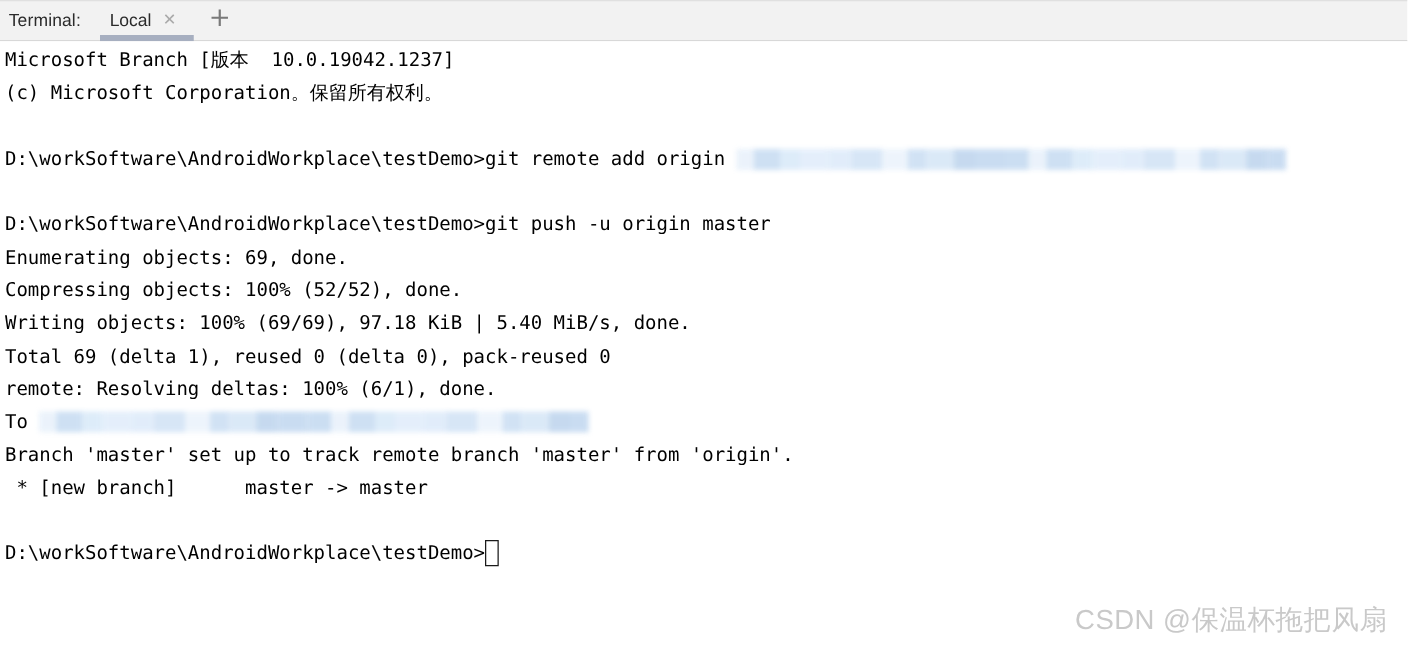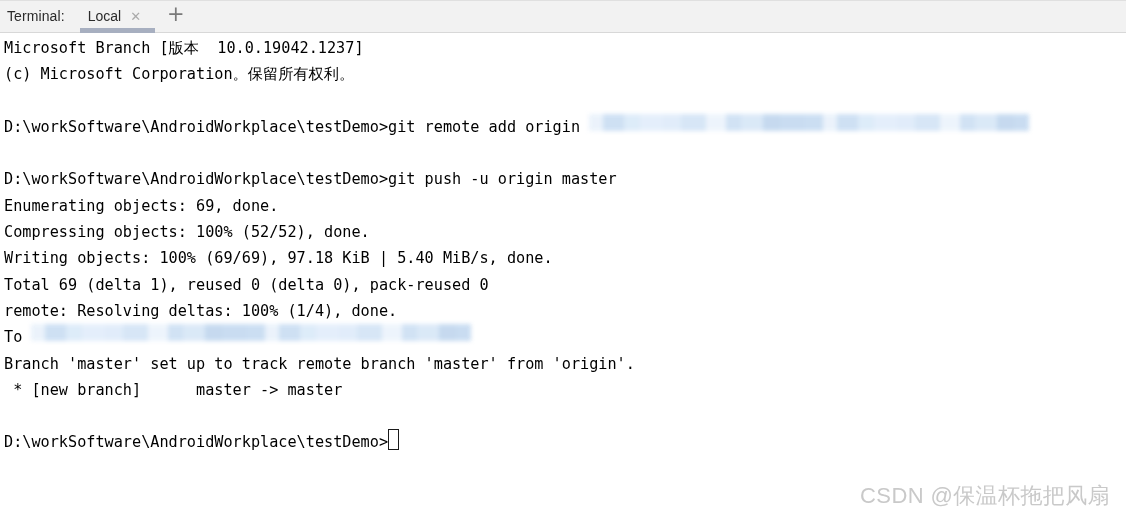--- a/index.html
+++ b/index.html
@@ -94,20 +94,21 @@
     white-space: pre;
     padding-left: 4px;
     height: 26.3px;
     letter-spacing: 0px;
     position: relative;
   }
   .term-line.blank { color: transparent; }
 
   .inline-wrap {
     display: inline-flex;
+    align-items: center;
     vertical-align: baseline;
   }
 
   
   .redaction {
     display: inline-block;
     vertical-align: middle;
     position: relative;
     overflow: hidden;
     filter: blur(2.2px);
@@ -162,21 +163,21 @@
   <div class="term-line"><span>Microsoft Branch [版本  10.0.19042.1237]</span></div>
   <div class="term-line"><span>(c) Microsoft Corporation。保留所有权利。</span></div>
   <div class="term-line blank"></div>
   <div class="term-line"><span class="inline-wrap"><span>D:\workSoftware\AndroidWorkplace\testDemo&gt;git remote add origin </span><span class="redaction" style="width: 440px; height: 17px;"><span class="blk" style="width:14px;background:#eaf2fb"></span><span class="blk" style="width:21px;background:#ccdff3"></span><span class="blk" style="width:16px;background:#dcebf9"></span><span class="blk" style="width:23px;background:#e3eefb"></span><span class="blk" style="width:18px;background:#e0ecfa"></span><span class="blk" style="width:25px;background:#d5e5f6"></span><span class="blk" style="width:20px;background:#edf4fc"></span><span class="blk" style="width:15px;background:#cfe1f4"></span><span class="blk" style="width:22px;background:#d9e8f7"></span><span class="blk" style="width:17px;background:#c3d8ef"></span><span class="blk" style="width:24px;background:#c7dbf1"></span><span class="blk" style="width:19px;background:#c9ddf2"></span><span class="blk" style="width:14px;background:#eaf2fb"></span><span class="blk" style="width:21px;background:#ccdff3"></span><span class="blk" style="width:16px;background:#dcebf9"></span><span class="blk" style="width:23px;background:#e3eefb"></span><span class="blk" style="width:18px;background:#e0ecfa"></span><span class="blk" style="width:25px;background:#d5e5f6"></span><span class="blk" style="width:20px;background:#edf4fc"></span><span class="blk" style="width:15px;background:#cfe1f4"></span><span class="blk" style="width:22px;background:#d9e8f7"></span><span class="blk" style="width:17px;background:#c3d8ef"></span><span class="blk" style="width:15px;background:#c7dbf1"></span></span></span></div>
   <div class="term-line blank"></div>
   <div class="term-line"><span>D:\workSoftware\AndroidWorkplace\testDemo&gt;git push -u origin master</span></div>
   <div class="term-line"><span>Enumerating objects: 69, done.</span></div>
   <div class="term-line"><span>Compressing objects: 100% (52/52), done.</span></div>
   <div class="term-line"><span>Writing objects: 100% (69/69), 97.18 KiB | 5.40 MiB/s, done.</span></div>
   <div class="term-line"><span>Total 69 (delta 1), reused 0 (delta 0), pack-reused 0</span></div>
-  <div class="term-line"><span>remote: Resolving deltas: 100% (1/4), done.</span></div>
+  <div class="term-line"><span>remote: Resolving deltas: 100% (6/1), done.</span></div>
   <div class="term-line"><span class="inline-wrap"><span>To </span><span class="redaction" style="width: 440px; height: 17px;"><span class="blk" style="width:14px;background:#eaf2fb"></span><span class="blk" style="width:21px;background:#ccdff3"></span><span class="blk" style="width:16px;background:#dcebf9"></span><span class="blk" style="width:23px;background:#e3eefb"></span><span class="blk" style="width:18px;background:#e0ecfa"></span><span class="blk" style="width:25px;background:#d5e5f6"></span><span class="blk" style="width:20px;background:#edf4fc"></span><span class="blk" style="width:15px;background:#cfe1f4"></span><span class="blk" style="width:22px;background:#d9e8f7"></span><span class="blk" style="width:17px;background:#c3d8ef"></span><span class="blk" style="width:24px;background:#c7dbf1"></span><span class="blk" style="width:19px;background:#c9ddf2"></span><span class="blk" style="width:14px;background:#eaf2fb"></span><span class="blk" style="width:21px;background:#ccdff3"></span><span class="blk" style="width:16px;background:#dcebf9"></span><span class="blk" style="width:23px;background:#e3eefb"></span><span class="blk" style="width:18px;background:#e0ecfa"></span><span class="blk" style="width:25px;background:#d5e5f6"></span><span class="blk" style="width:20px;background:#edf4fc"></span><span class="blk" style="width:15px;background:#cfe1f4"></span><span class="blk" style="width:22px;background:#d9e8f7"></span><span class="blk" style="width:17px;background:#c3d8ef"></span><span class="blk" style="width:15px;background:#c7dbf1"></span></span></span></div>
   <div class="term-line"><span>Branch 'master' set up to track remote branch 'master' from 'origin'.</span></div>
   <div class="term-line"><span> * [new branch]      master -&gt; master</span></div>
   <div class="term-line blank"></div>
   <div class="term-line"><span class="inline-wrap"><span>D:\workSoftware\AndroidWorkplace\testDemo&gt;</span><span class="cursor"></span></span></div>
 
   <div id="watermark">CSDN @保温杯拖把风扇</div>
 </div>
 
 </body></html>

